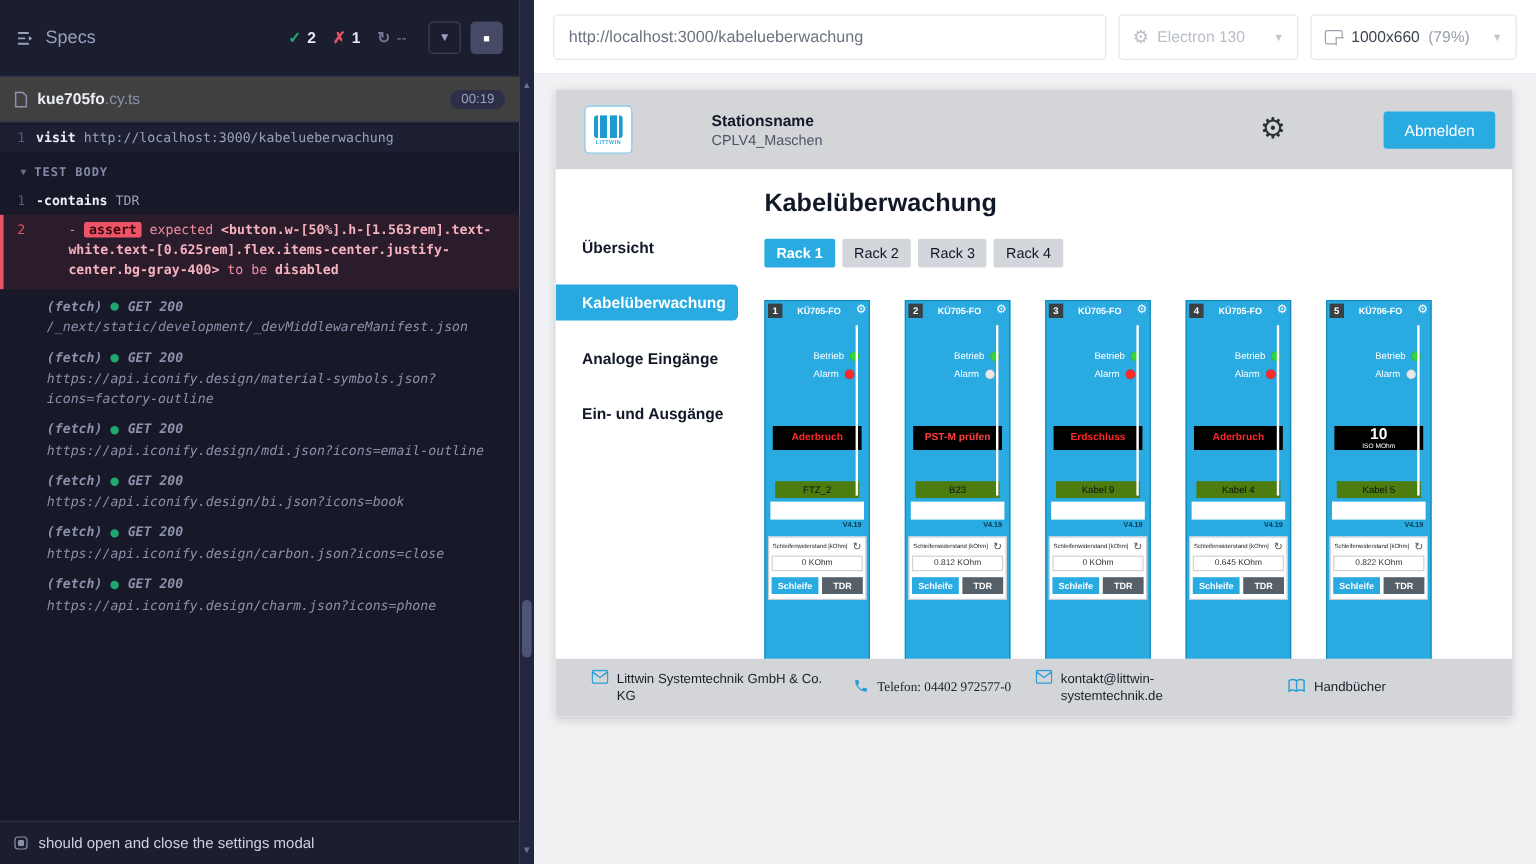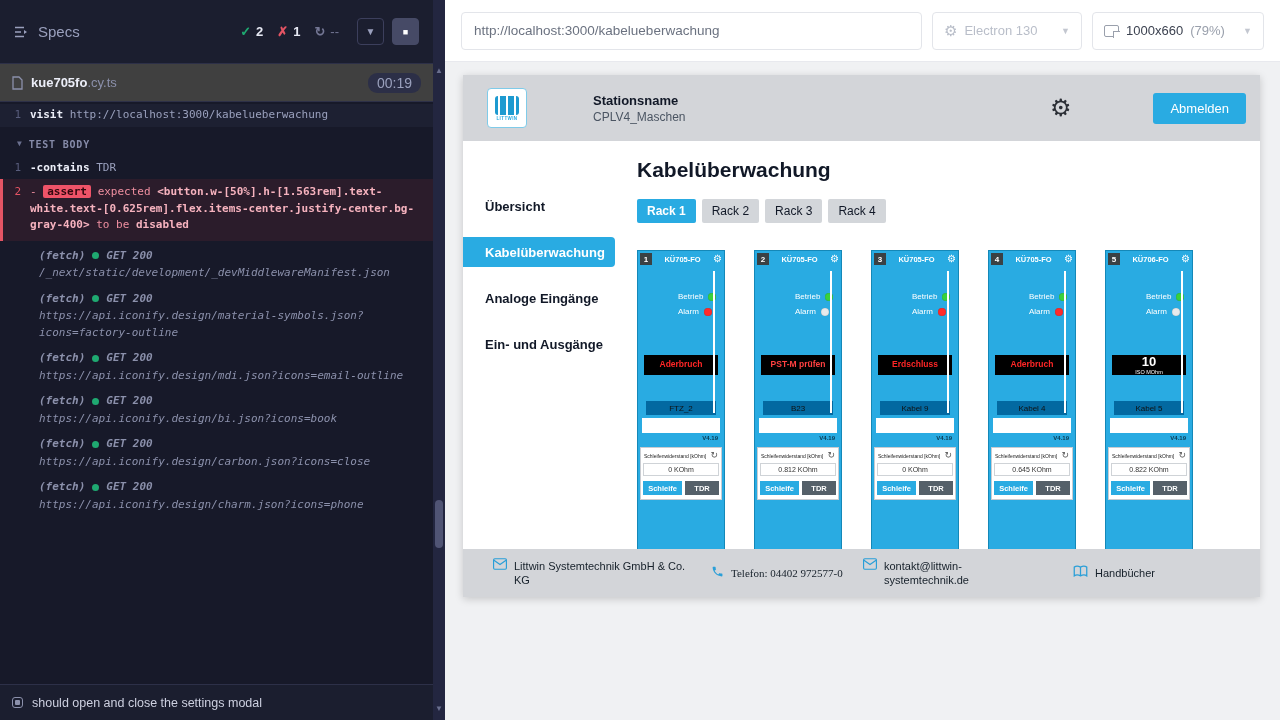--- a/index.html
+++ b/index.html
@@ -15,35 +15,35 @@
   .stat .ic-pass { color:#1fa971; font-size:13px; }
   .stat .ic-fail { color:#e45464; font-size:13px; }
   .stat .ic-pend { color:#737694; font-size:13px; }
   .stat .pend-num { color:#737694; font-weight:normal; }
   .sq-btn { width:27px; height:27px; border:1px solid #3c3f5c; border-radius:4px; display:flex; align-items:center; justify-content:center; color:#9aa0bd; font-size:10px; cursor:pointer; background:transparent; }
   .stop-btn { background:#464a66; border-color:#464a66; color:#fff; font-size:9px; }
 
   .spec-bar { height:38px; background:#404040; border-bottom:1px solid #2d3048; display:flex; align-items:center; padding:0 12px; gap:8px; flex:none; }
   .spec-name { color:#eceef8; font-size:13px; font-weight:bold; }
   .spec-ext { color:#8b90ab; font-size:13px; font-weight:normal; }
-  .spec-time { margin-left:auto; background:#2c2f47; color:#9aa0bd; font-size:14px; padding:2px 9px; border-radius:9px; }
+  .spec-time { margin-left:auto; background:#2c2f47; color:#9aa0bd; font-size:11px; padding:2px 9px; border-radius:9px; }
 
   .code { flex:1; overflow:hidden; font-family:"DejaVu Sans Mono",monospace; font-size:11px; line-height:1.5; color:#e7e9f4; padding-top:2px; }
   .cmd-line { display:flex; padding:3px 8px 3px 0; }
   .visit-line { background:#1d2032; }
   .lnum { width:30px; text-align:right; padding-right:9px; color:#585d7c; flex:none; }
   .cmd-body { flex:1; overflow-wrap:anywhere; }
   .cmd-name { font-weight:bold; color:#eceef8; }
   .cmd-arg { color:#9aa0bd; }
   .section-row { padding:10px 8px 5px 17px; color:#858aa8; font-size:10px; font-weight:bold; letter-spacing:.08em; display:flex; align-items:center; gap:6px; }
   .tri { font-size:8px; color:#6a6f8e; }
 
   .assert-block { background:#2b1c2b; border-left:3px solid #e45464; display:flex; padding:5px 8px 7px 0; }
   .assert-block .lnum { width:27px; color:#e45464; }
-  .assert-text { color:#ef8fa0; overflow-wrap:anywhere; }
+  .assert-text { color:#ef8fa0; overflow-wrap:anywhere;margin-left:27px; }
   .assert-chip { background:#ef5368; color:#33080f; font-weight:bold; padding:0 4px; border-radius:2px; }
   .assert-bold { font-weight:bold; color:#f6b2be; }
 
   .fetch { padding:7px 10px 2px 39px; color:#8b90ab; font-style:italic; }
   .fetch-line1 { display:flex; align-items:center; gap:7px; }
   .fetch-label { font-weight:bold; }
   .dot-ok { width:7px; height:7px; border-radius:50%; background:#1fa971; display:inline-block; flex:none; }
   .fetch-status { font-weight:bold; }
   .fetch-url { overflow-wrap:anywhere; margin-top:1px; }
 
@@ -102,21 +102,21 @@
   .card-gear { color:#fff; font-size:10px; line-height:1; cursor:pointer; }
   .card-vline { position:absolute; right:9px; top:20px; width:2px; height:142px; background:#fff; }
   .leds { margin-top:22px; padding-left:8px; }
   .led-row { display:flex; align-items:center; gap:5px; height:15px; }
   .led-label { color:#fff; font-size:8px;margin-left:32px; }
   .led-dot { width:8px; height:8px; border-radius:50%; flex:none; box-shadow:inset 0 0 1px rgba(0,0,0,.4); }
   .dot-green { background:#39d23c; }
   .status { margin:36px 6px 0 6px; height:20px; background:#000; display:flex; flex-direction:column; align-items:center; justify-content:center; }
   .status-main { font-size:8.5px; font-weight:bold; text-align:center; line-height:1.1; }
   .status-sub { font-size:5.5px; color:#fff; }
-  .name-box { margin:26px 8px 0; height:14px; background:#0369a1; color:#111; font-size:8px; display:flex; align-items:center; justify-content:center;text-align:right; }
+  .name-box { margin:26px 8px 0; height:14px; background:#4d7c0f; color:#111; font-size:8px; display:flex; align-items:center; justify-content:center;text-align:right; }
   .white-box { margin:3px 4px 0; height:15px; background:#fff; }
   .version { text-align:right; font-size:6px; font-weight:bold; color:#0a3850; padding:2px 6px 0 0; }
   .loop { margin:6px 2px 0; background:#fff; border:1px solid #c9ccd1; padding:3px 2px 4px 2px; }
   .loop-head { display:flex; justify-content:space-between; align-items:center; padding:0 1px; }
   .loop-label { font-size:5px; color:#222; }
   .loop-refresh { font-size:9px; color:#555; line-height:1; cursor:pointer; }
   .loop-input { margin-top:3px; background:#fff; border:1px solid #cfd3d7; height:13px; display:flex; align-items:center; justify-content:center; font-size:7px; color:#333; }
   .card-btns { display:flex; gap:3px; margin-top:5px; }
   .btn-schleife { flex:1.15; background:#29abe2; border:none; color:#fff; font-size:7.5px; font-weight:bold; height:14px; display:flex; align-items:center; justify-content:center; cursor:pointer; }
   .btn-tdr { flex:1; background:#556069; border:none; color:#fff; font-size:7.5px; font-weight:bold; height:14px; display:flex; align-items:center; justify-content:center; cursor:pointer; }

